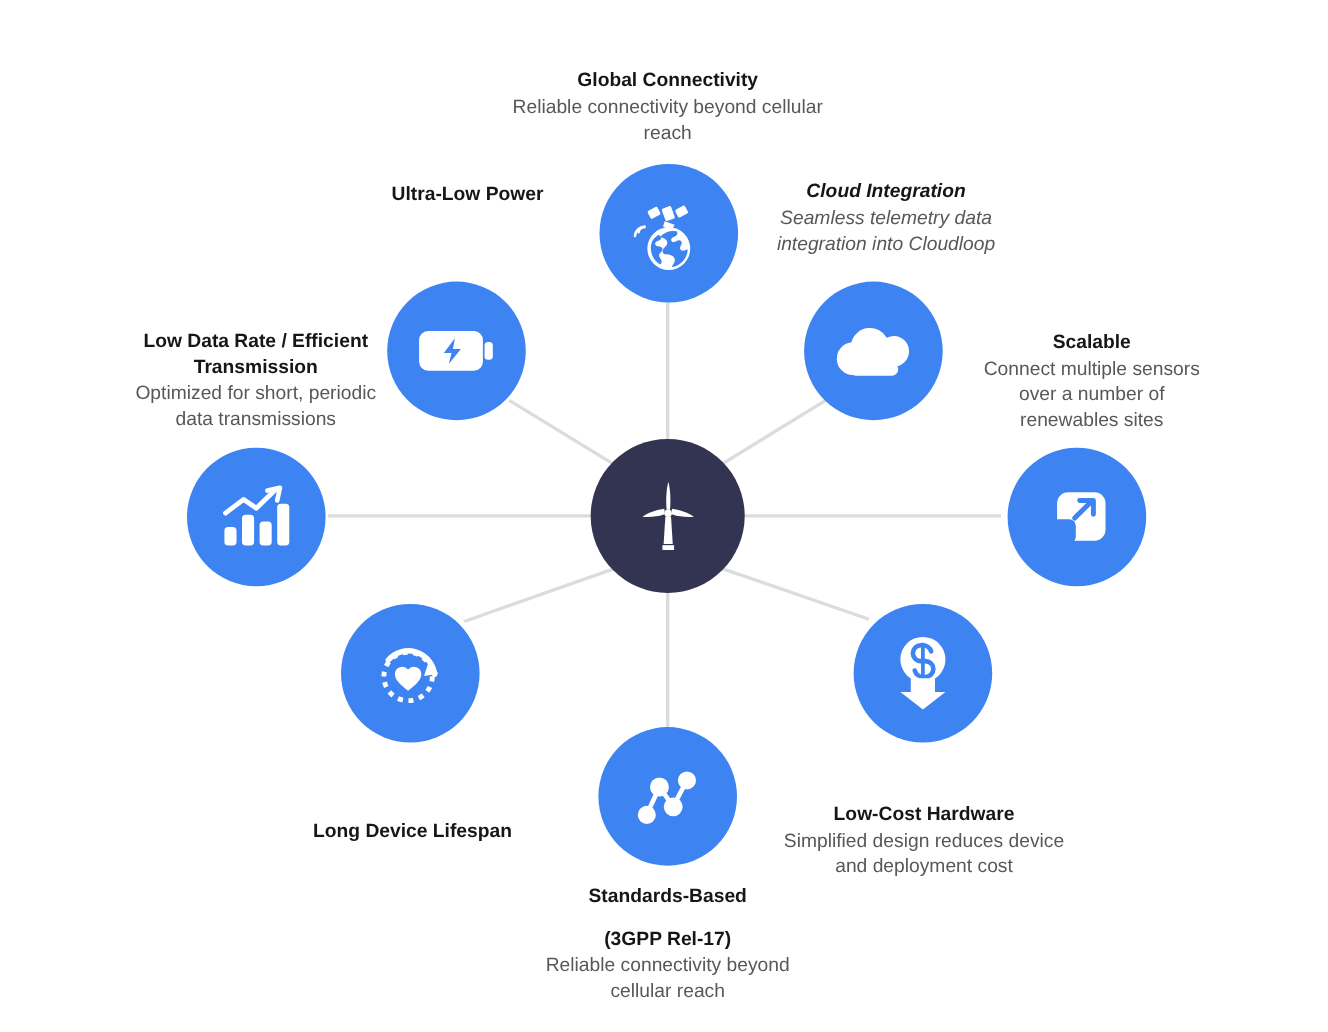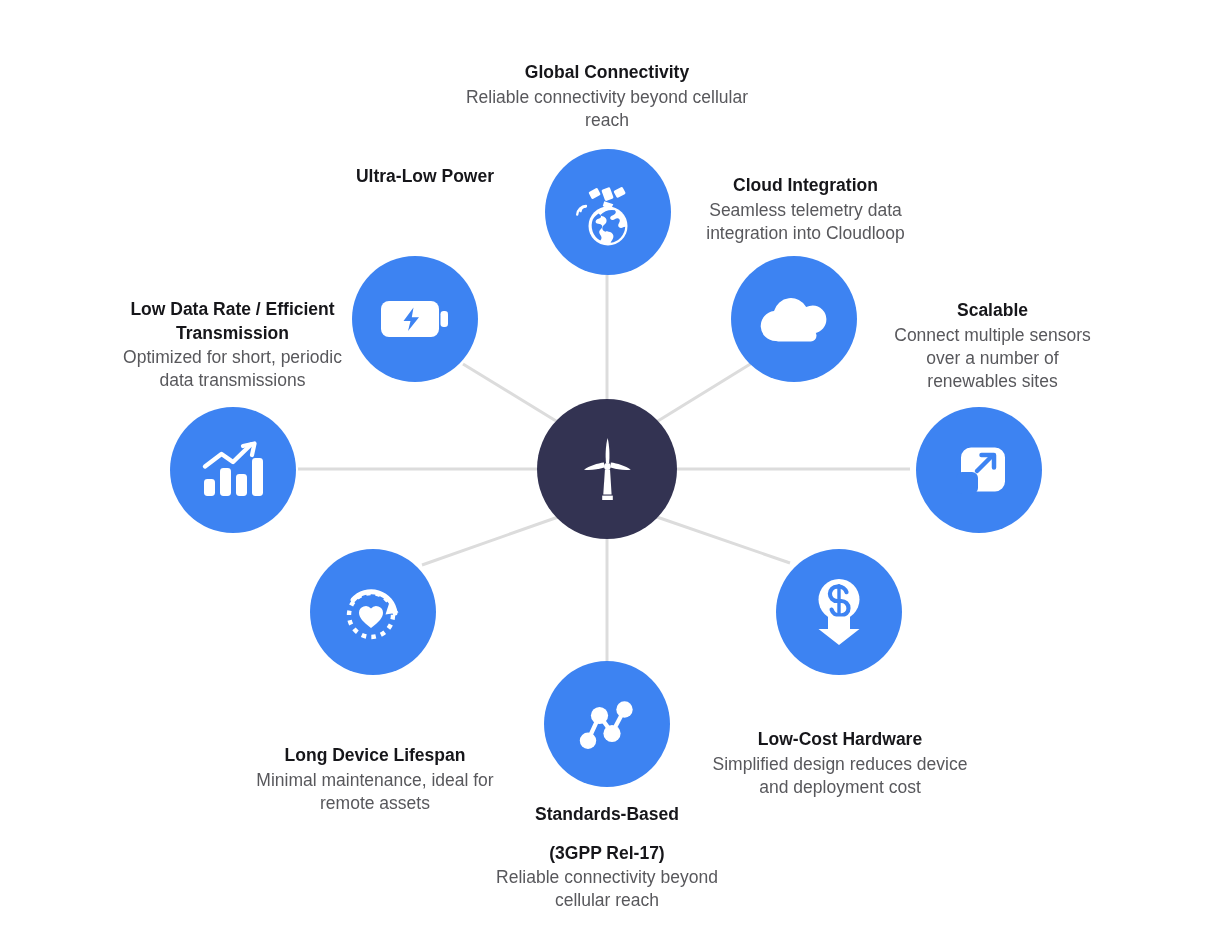--- a/index.html
+++ b/index.html
@@ -112,21 +112,21 @@
   </div>
 
   <div class="node" style="left:731px; top:256px; width:126px; height:126px;">
     <span>
       <svg width="72" height="50" viewBox="0 0 72 50" fill="#ffffff">
         <path d="M17.5 47 a15 15 0 0 1 -1.5 -29.9 a17.5 17.5 0 0 1 32.2 -4.0 a13.5 13.5 0 0 1 6.6 -1.7 a14 14 0 0 1 1.2 27.9 l0 0.2 Z"></path>
         <rect x="14.5" y="36" width="44" height="11.5" rx="5.7"></rect>
       </svg>
     </span>
   </div>
-  <div class="label" style="left:688px; top:174px; width:235px;">
+  <div class="label" style="left:688px; top:162px; width:235px;font-style:italic;">
     <span class="title">Cloud Integration</span>
     <span class="desc">Seamless telemetry data integration into Cloudloop</span>
   </div>
 
   <div class="node" style="left:916px; top:407px; width:126px; height:126px;">
     <span>
       <svg width="62" height="62" viewBox="0 0 62 62" fill="#ffffff">
         <path d="M13 18.5 a10 10 0 0 1 10 -10 h24 a10 10 0 0 1 10 10 v24 a10 10 0 0 1 -10 10 h-24 a10 10 0 0 1 -10 -10 Z"></path>
         <g fill="#3d83f2">
           <rect x="8" y="33" width="22" height="22" rx="6"></rect>
@@ -186,21 +186,20 @@
           <circle cx="33" cy="36" r="22" stroke-dasharray="4.6 5.2"></circle>
         </g>
         <path d="M15 21 A24 24 0 0 1 57 34" stroke="#ffffff" stroke-width="5" fill="none" stroke-linecap="round"></path>
         <path d="M52 21.5 L60.5 33.5 L47.5 35.5 Z" fill="#ffffff"></path>
         <path d="M33 49 c-8 -6.2 -12 -10.2 -12 -15.2 a6.8 6.8 0 0 1 12 -4.2 a6.8 6.8 0 0 1 12 4.2 c0 5 -4 9 -12 15.2 Z" fill="#ffffff"></path>
       </svg>
     </span>
   </div>
   <div class="label" style="left:240px; top:704px; width:270px;margin-top:40px;">
     <span class="title">Long Device Lifespan</span>
-    <span class="desc">Minimal maintenance, ideal for remote assets</span>
   </div>
 
   <div class="node" style="left:170px; top:407px; width:126px; height:126px;">
     <span>
       <svg width="64" height="58" viewBox="0 0 64 58" fill="#ffffff">
         <path d="M4 25.5 L20.5 13 L32 21 L50 3.5" stroke="#ffffff" stroke-width="4.4" fill="none" stroke-linecap="round" stroke-linejoin="round"></path>
         <path d="M42 5 L53.5 2.5 L51 14" stroke="#ffffff" stroke-width="4.2" fill="none" stroke-linecap="round" stroke-linejoin="round"></path>
         <rect x="3" y="38" width="11" height="17" rx="3.4"></rect>
         <rect x="19" y="27" width="11" height="28" rx="3.4"></rect>
         <rect x="35" y="33" width="11" height="22" rx="3.4"></rect>

